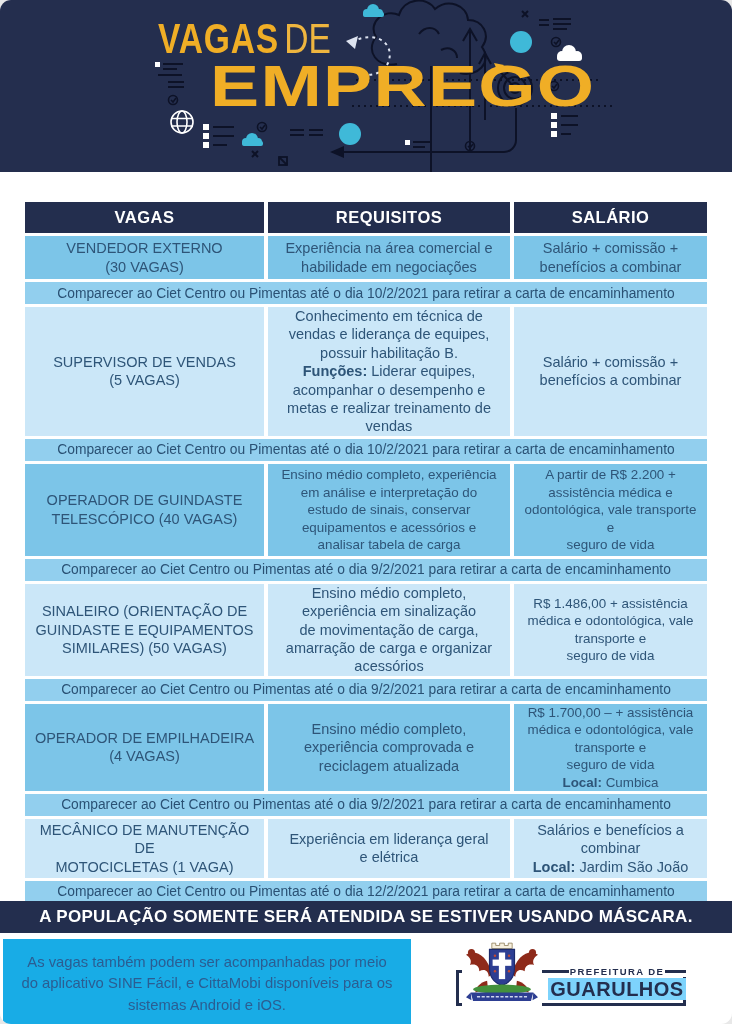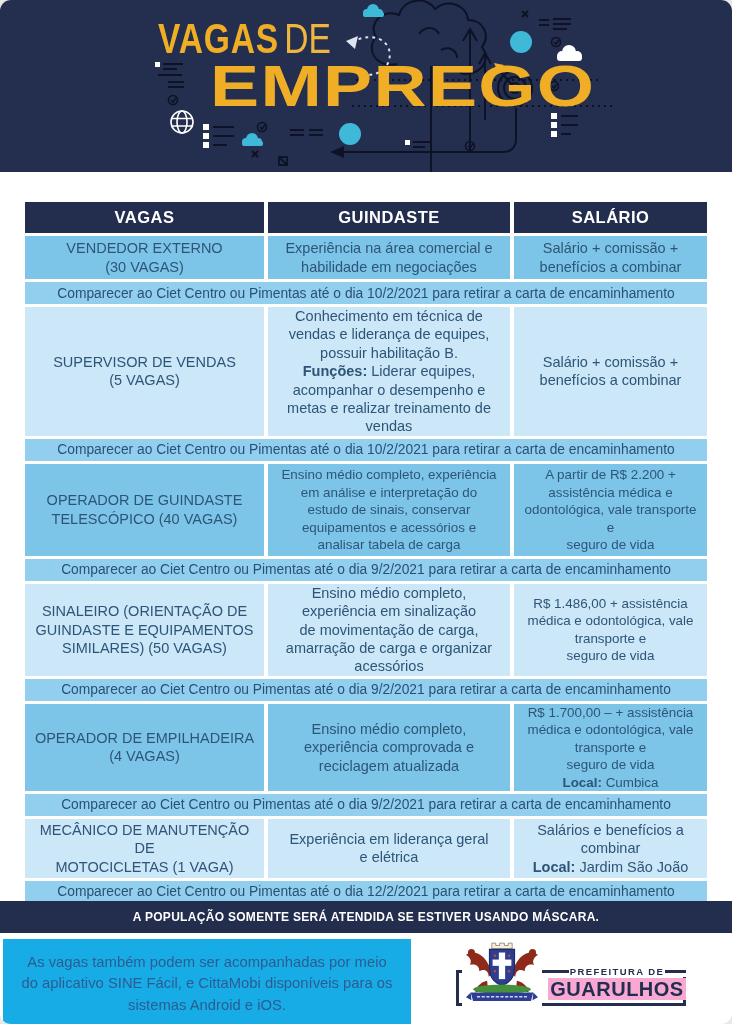--- a/index.html
+++ b/index.html
@@ -32,38 +32,38 @@
   .r1 .cell{min-height:43px;} .r2 .cell{min-height:119px;} .r3 .cell{min-height:92px;}
   .r4 .cell{min-height:92px;} .r5 .cell{min-height:75px;} .r6 .cell{min-height:59px;}
   .banner{background:#92cfee;color:#2a5174;font-size:13.8px;height:22px;display:flex;
           align-items:center;justify-content:center;margin-bottom:3px;text-align:center;
           white-space:nowrap;}
   .cell b, .banner b{font-weight:bold;}
 
   
   .mask-banner{position:absolute;left:0;top:901px;width:732px;height:32px;background:#232e4e;
                display:flex;align-items:center;justify-content:center;color:#ffffff;
-               font-weight:bold;font-size:12px;letter-spacing:0.3px;white-space:nowrap;}
+               font-weight:bold;font-size:17px;letter-spacing:0.3px;white-space:nowrap;}
 
   
   .app-box{position:absolute;left:3px;top:939px;width:408px;height:85px;background:#18ace6;
            display:flex;align-items:flex-start;justify-content:center;text-align:center;
            color:#2b5d92;font-size:14.8px;line-height:1.45;white-space:pre-line;
            padding-top:13px;box-sizing:border-box;}
   .logo{position:absolute;left:450px;top:938px;width:262px;height:80px;}
   .logo-frame{position:absolute;left:6px;top:32px;width:230px;height:36px;
               border:3px solid #232e4e;box-sizing:border-box;}
   .crest{position:absolute;left:12px;top:2px;width:80px;height:72px;background:#ffffff;}
   .logo-top{position:absolute;left:98px;top:28px;width:138px;display:flex;align-items:center;
             justify-content:center;gap:1px;font-size:9.5px;font-weight:bold;
             letter-spacing:1.4px;color:#232e4e;background:#ffffff;white-space:nowrap;}
   .logo-top .line{height:3px;background:#232e4e;flex:1;}
   .logo-name{position:absolute;left:98px;top:40px;width:138px;text-align:center;
              font-size:20px;font-weight:bold;letter-spacing:0.5px;color:#232e4e;
-             background:#f9a8d4;line-height:1.1;}
+             background:#7dd3fc;line-height:1.1;}
 </style>
 </head>
 <body>
 
 <div class="page">
 
   <header class="hero">
     <svg class="hero-deco" width="732" height="172" viewBox="0 0 732 172">
 
       <g stroke="#0d1227" stroke-width="2" fill="none">
@@ -185,21 +185,21 @@
       <span class="w-vagas">VAGAS</span>
       <span class="w-de">DE</span>
     </div>
     <div class="title-main">EMPREGO</div>
   </header>
 
   <div class="jobs-table">
 
     <div class="trow head">
       <div class="cell c1">VAGAS</div>
-      <div class="cell c2">GUINDASTE</div>
+      <div class="cell c2">REQUISITOS</div>
       <div class="cell c3">SALÁRIO</div>
     </div>
 
     <div class="trow r1">
       <div class="cell c1 med">VENDEDOR EXTERNO
 (30 VAGAS)</div>
       <div class="cell c2 med">Experiência na área comercial e
 habilidade em negociações</div>
       <div class="cell c3 med">Salário + comissão +
 benefícios a combinar</div>

